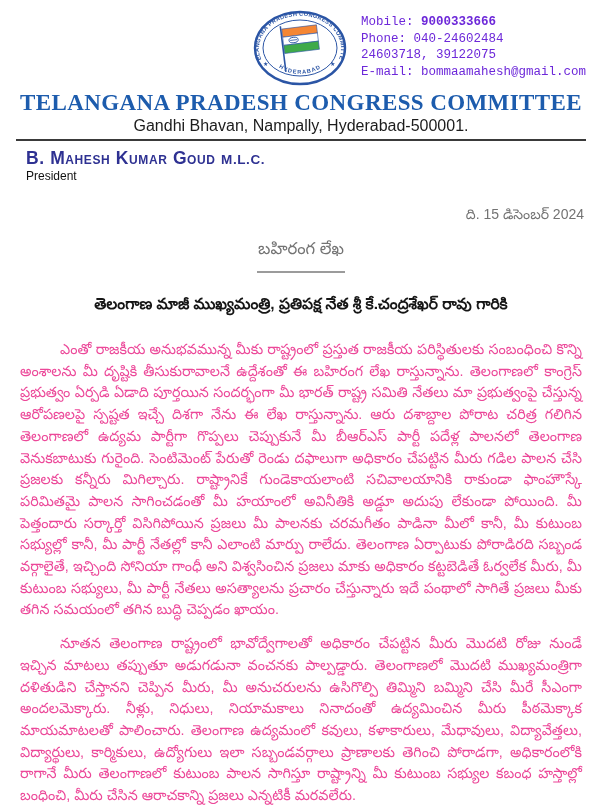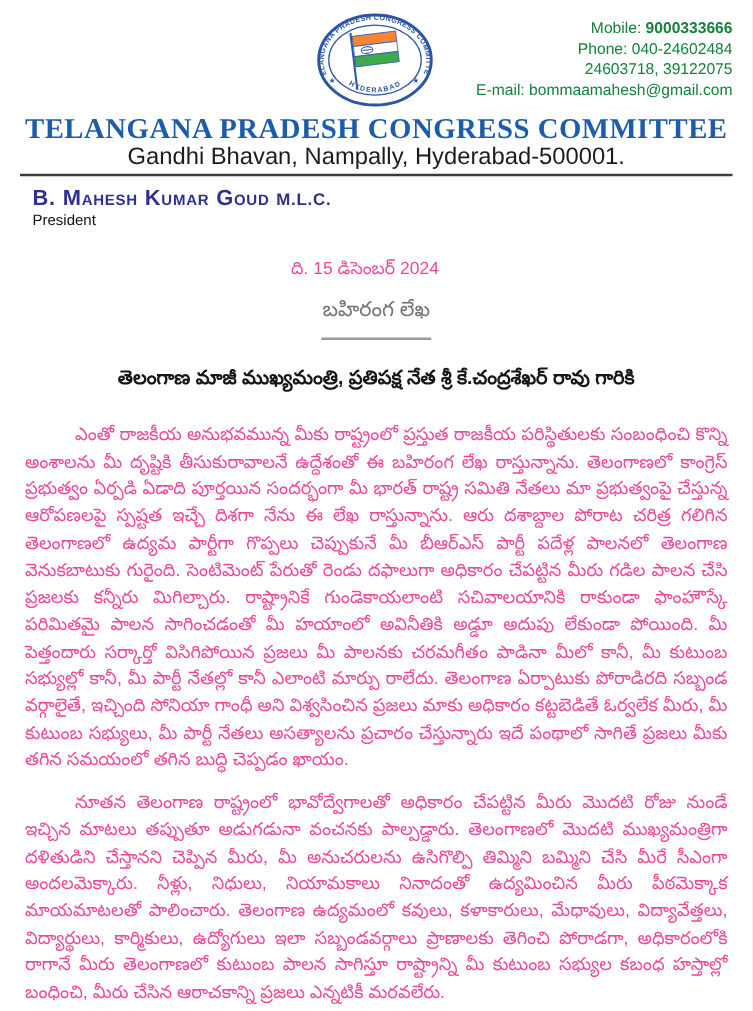--- a/index.html
+++ b/index.html
@@ -5,40 +5,40 @@
   html,body{margin:0;padding:0;background:#e8e8e8;}
   .page{
     position:relative;width:602px;height:809px;margin:0 auto;
     background:#ffffff;overflow:hidden;
     font-family:"Liberation Sans", sans-serif;color:#222;
   }
   
   .header{position:relative;height:90px;}
   .logo{position:absolute;left:252px;top:9px;}
   .contact{
-    position:absolute;right:16px;top:14px;text-align:right;
-    font-size:12.5px;line-height:16.5px;color:#15803d;
+    position:absolute;right:16px;top:14px;
+    font-size:12.5px;line-height:16.5px;color:#6d28d9;font-family:Liberation Mono, monospace;
   }
   .contact .bold{font-weight:bold;}
   .org-title{
     text-align:center;margin:0 10px;
     font-family:"Liberation Serif", serif;font-weight:bold;
     font-size:23px;letter-spacing:0.4px;color:#1d5cad;line-height:26px;
   }
-  .org-address{text-align:center;font-size:19px;color:#1c1c1c;margin-top:2px;line-height:16px;}
+  .org-address{text-align:center;font-size:16px;color:#1c1c1c;margin-top:2px;line-height:16px;}
   .rule{height:0;border-top:2px solid #3a3a3a;margin:5px 16px 0 16px;}
   .president-block{margin:8px 0 0 26px;}
   .president-name{
     font-variant:small-caps;font-weight:bold;letter-spacing:0.6px;
     font-size:17.5px;color:#2e3192;line-height:19px;
   }
   .president-suffix{font-size:13.5px;}
   .president-desig{font-size:12px;font-weight:normal;color:#111;line-height:15px;}
   
-  .date-line{text-align:center;margin:22px 18px 0 0;font-size:14px;color:#ec4899;}
+  .date-line{text-align:right;margin:22px 18px 0 0;font-size:14px;color:#737373;}
   .letter-title{text-align:center;margin-top:13px;font-size:16.5px;color:#737373;}
   .title-underline{width:88px;height:2px;background:#9b9b9b;margin:9px auto 0 auto;}
   .addressee{
     text-align:center;margin-top:14px;font-size:15.5px;font-weight:600;
     color:#161616;line-height:33px;
   }
   .body-text{margin:19px 20px 0 20px;text-align:justify;}
   .body-text p{
     margin:0 0 12px 0;text-indent:40px;
     font-size:14.3px;line-height:21.7px;color:#ec4899;

